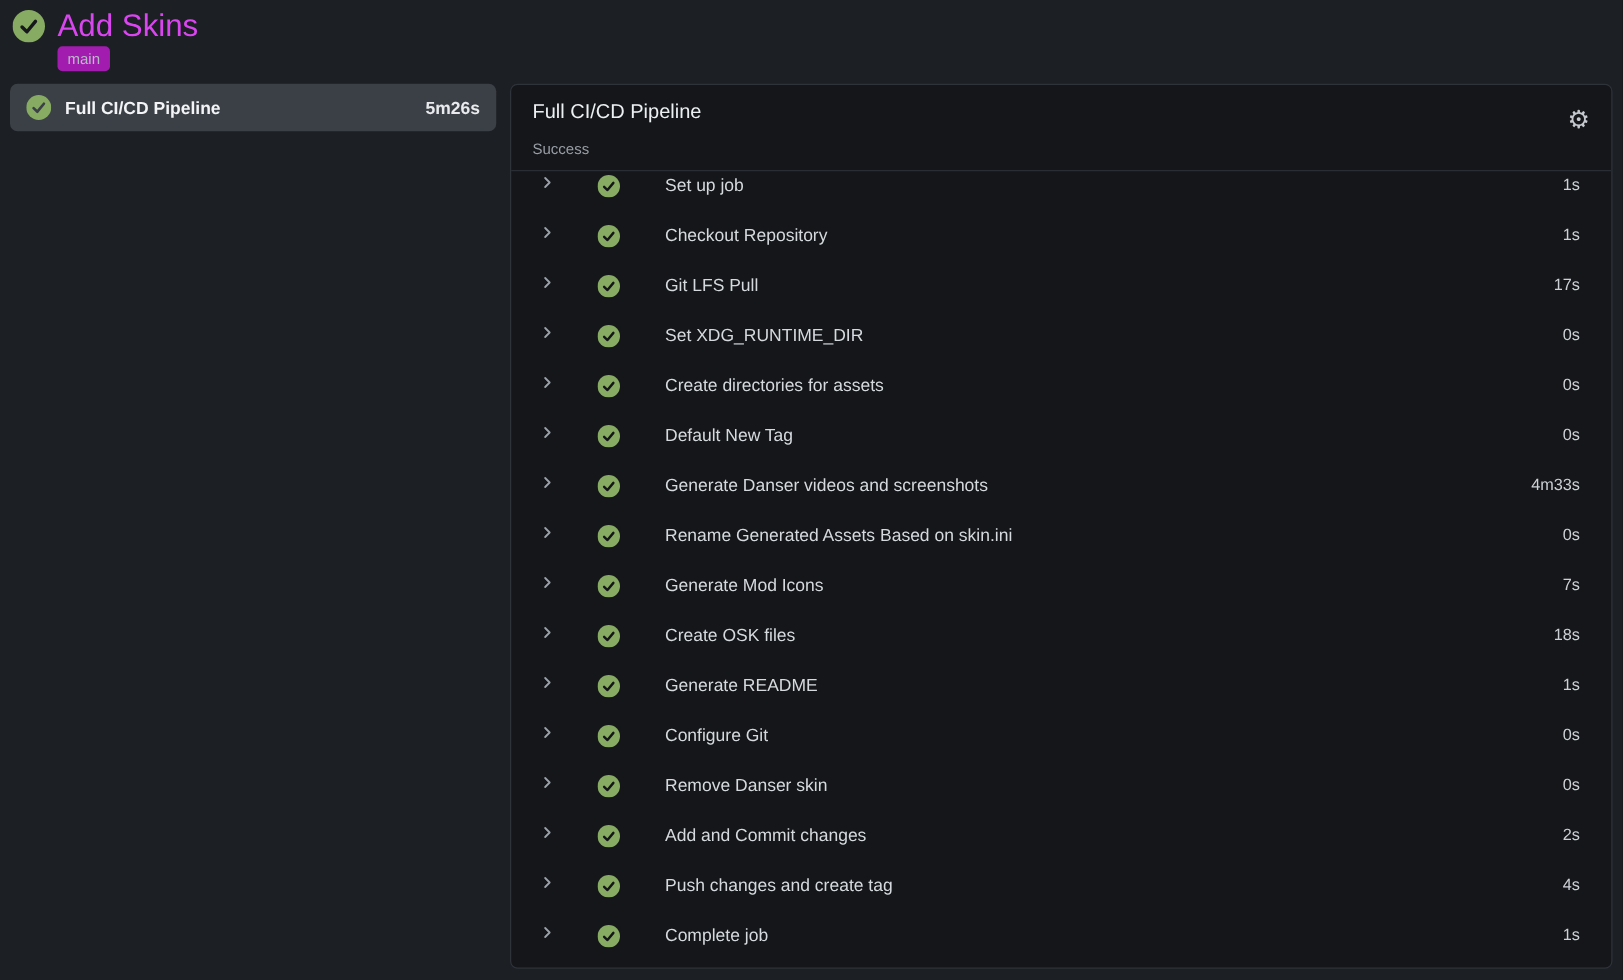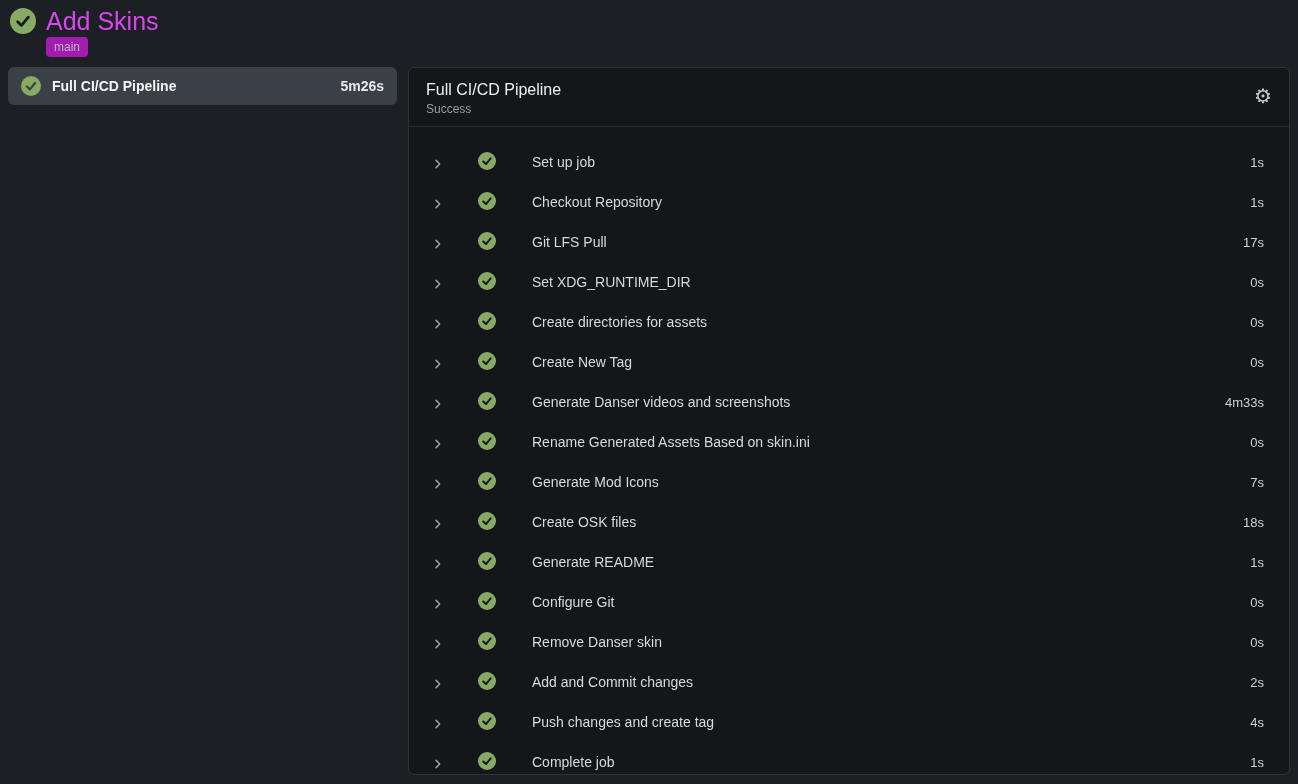--- a/index.html
+++ b/index.html
@@ -94,40 +94,40 @@
   }
   .panel-title {
     font-size: 16px;
     font-weight: 500;
     color: #edf0f3;
     line-height: 20px;
   }
   .panel-status {
     font-size: 12px;
     color: #989ea6;
-    margin-top: 2px;
+    margin-top: 12px;
   }
   .gear-btn {
     margin-left: auto;
     margin-top: 6px;
     background: none;
     border: none;
     padding: 0;
     cursor: pointer;
     color: #c6cad0;
     font-size: 20px;
     line-height: 20px;
   }
 
   
   .steps-list { padding: 3px 0; overflow: hidden; }
   .step-row {
     height: 40px;
     display: flex;
-    align-items: flex-end;
+    align-items: flex-start;
     padding: 0 25px 0 23px;
     cursor: pointer;
     gap: 24px;
   }
   .chevron { flex: none; display: flex; align-items: center; margin-right: 10px; }
   .step-check { flex: none; display: flex; align-items: center; margin-right: 12px; }
   .step-name {
     font-size: 14px;
     color: #d6dade;
   }
@@ -265,21 +265,21 @@
           <svg width="12" height="12" viewBox="0 0 16 16">
             <path d="M5.5 3.2 L10.3 8 L5.5 12.8" fill="none" stroke="#9ba1a8" stroke-width="2" stroke-linecap="round" stroke-linejoin="round"></path>
           </svg>
         </span>
         <span class="step-check">
           <svg width="18" height="18" viewBox="0 0 16 16">
             <circle cx="8" cy="8" r="8" fill="#87ab63"></circle>
             <path d="M4.7 8.4 L7.1 10.7 L11.3 5.6" fill="none" stroke="#141619" stroke-width="1.7" stroke-linecap="round" stroke-linejoin="round"></path>
           </svg>
         </span>
-        <span class="step-name">Create New Tag</span>
+        <span class="step-name">Default New Tag</span>
         <span class="step-duration">0s</span>
       </div>
 
       <div class="step-row">
         <span class="chevron">
           <svg width="12" height="12" viewBox="0 0 16 16">
             <path d="M5.5 3.2 L10.3 8 L5.5 12.8" fill="none" stroke="#9ba1a8" stroke-width="2" stroke-linecap="round" stroke-linejoin="round"></path>
           </svg>
         </span>
         <span class="step-check">

